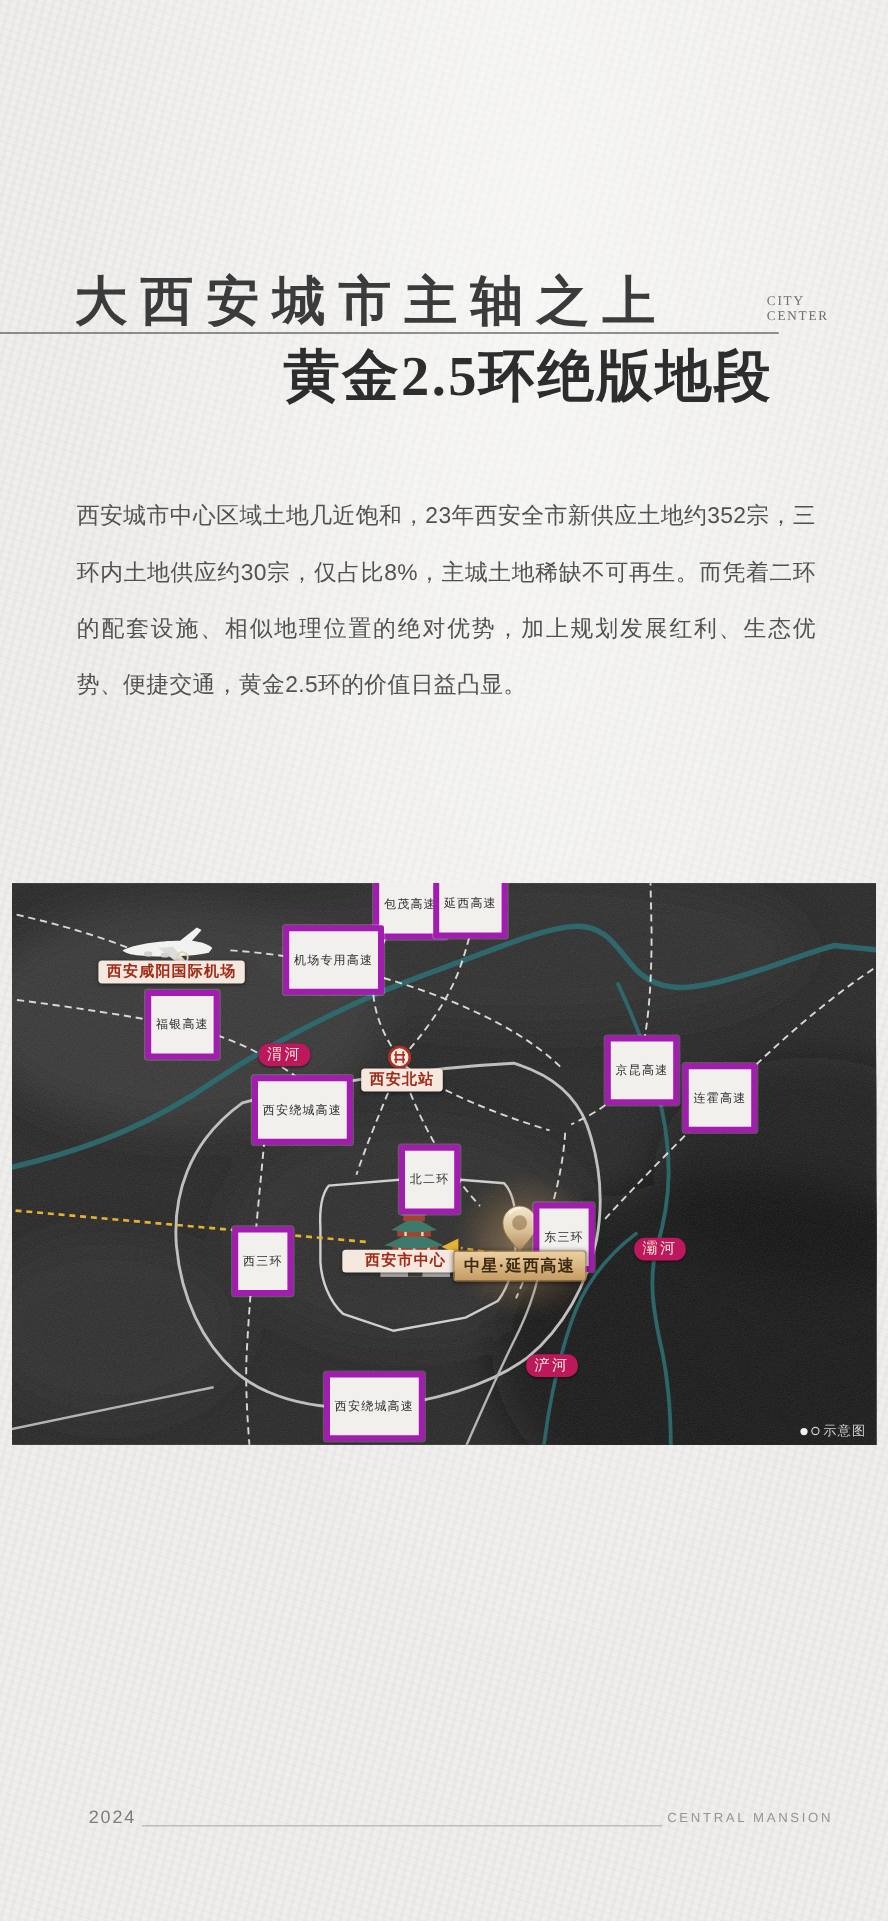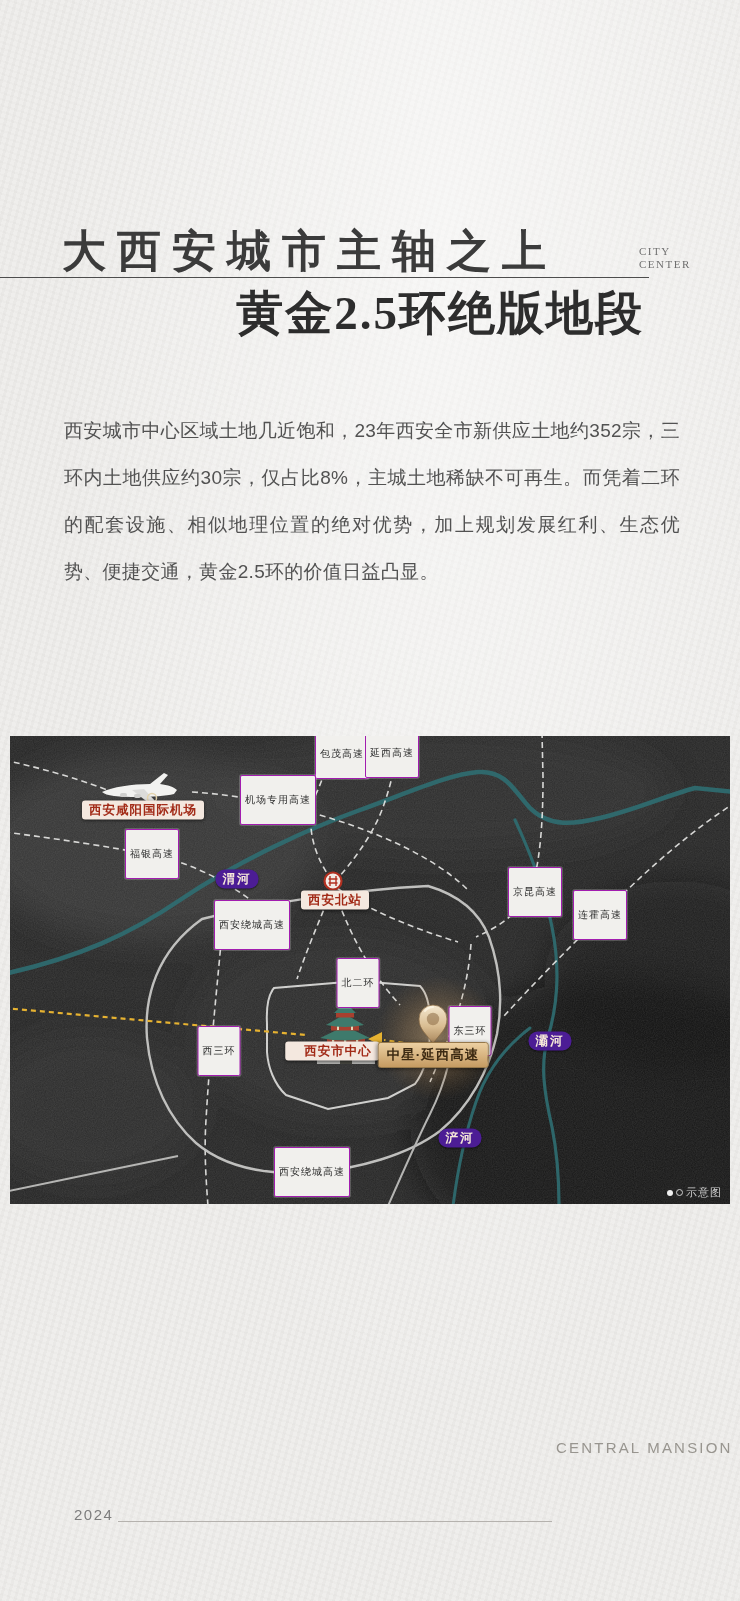--- a/index.html
+++ b/index.html
@@ -34,46 +34,46 @@
   
   .map{
     position:absolute; left:10px; top:736px; width:720px; height:468px;
     background:#262626; overflow:hidden;
   }
   .map svg{position:absolute; left:0; top:0;}
   .label-layer{position:absolute; left:0; top:0; width:100%; height:100%;}
   .mlabel{position:absolute; transform:translate(-50%,-50%); white-space:nowrap; z-index:5;}
   .mlabel.highway{
     background:#f1f0ed; color:#2e2e2e; font-size:10px; padding:17px 4px;
-    border:1px solid #a21caf; border-radius:2px; letter-spacing:1px;
+    border:5px solid #a21caf; border-radius:2px; letter-spacing:1px;
     box-shadow:0 0 0 1px rgba(255,255,255,.2);
   }
   .mlabel.river{
-    background:#4c1d95; color:#f7ead9; font-size:12.5px; font-weight:bold;
+    background:#be185d; color:#f7ead9; font-size:12.5px; font-weight:normal;
     padding:1px 7px; border-radius:9px; letter-spacing:2px; box-shadow:0 1px 2px rgba(0,0,0,.5);
   }
   .mlabel.place{
     background:#f4e8df; color:#a22b18; font-size:12.5px; font-weight:bold;
     padding:1px 7px; border-radius:3px; letter-spacing:1px; box-shadow:0 1px 3px rgba(0,0,0,.45);text-align:right;
   }
   .mlabel.project{
     background:linear-gradient(180deg,#ecd0a2,#c59b62); color:#3c2a12; font-size:13.5px; font-weight:bold;
     padding:3px 8px; border-radius:3px; border:1px solid #96784a; letter-spacing:1px;
     box-shadow:0 1px 4px rgba(0,0,0,.55); z-index:6;
   }
   .legend{
     position:absolute; right:8px; bottom:4px; color:#d2d2d2; font-size:11px;
     letter-spacing:1px; display:flex; align-items:center; gap:3px; z-index:6;
   }
   .legend .dot{width:6px;height:6px;border-radius:50%;background:#f0f0f0;display:inline-block;}
   .legend .ring{width:5px;height:5px;border-radius:50%;border:1px solid #cfcfcf;display:inline-block;}
   
   .foot-year{position:absolute; left:74px; top:1506px; font-size:15px; letter-spacing:1.5px; color:#7d7d7d;}
   .foot-line{position:absolute; left:118px; top:1521px; width:434px; border-top:1px solid #b5b2ae;}
-  .foot-brand{position:absolute; left:556px; top:1439px; font-size:15px; letter-spacing:2.2px; color:#98958f;}
+  .foot-brand{position:absolute; left:556px; top:1509px; font-size:11px; letter-spacing:2.2px; color:#98958f;}
 </style>
 </head>
 <body>
 
 <div id="poster">
 
   <div class="title1">大西安城市主轴之上</div>
   <div class="hairline"></div>
   <div class="corner-en">
     <div>CITY</div>

